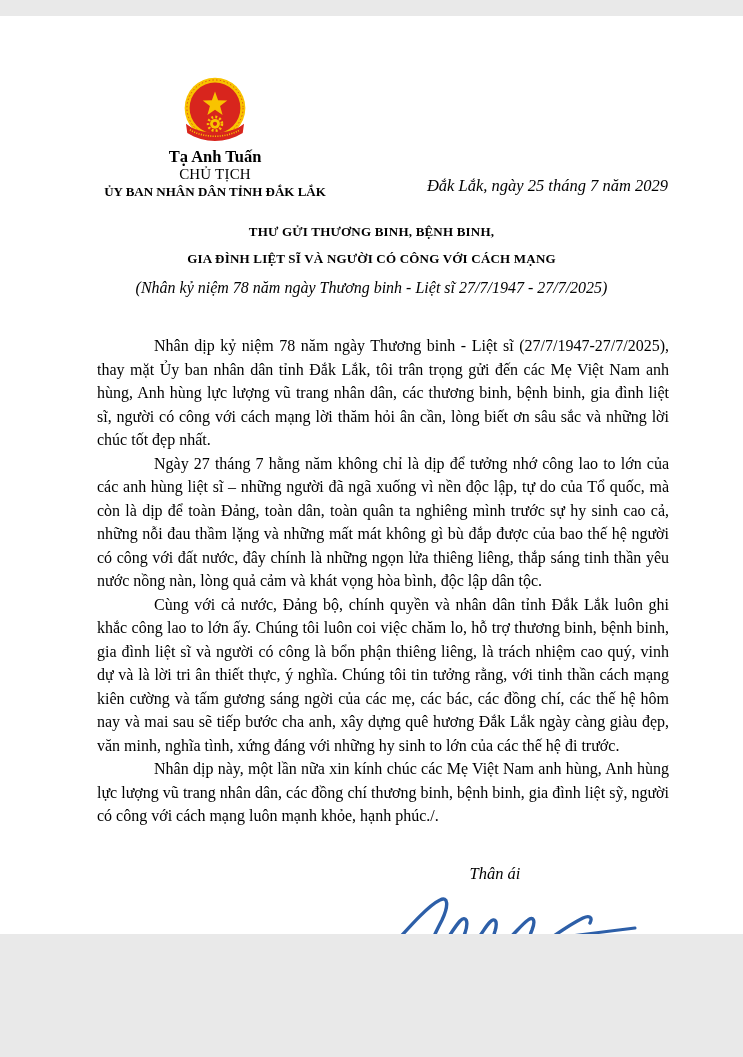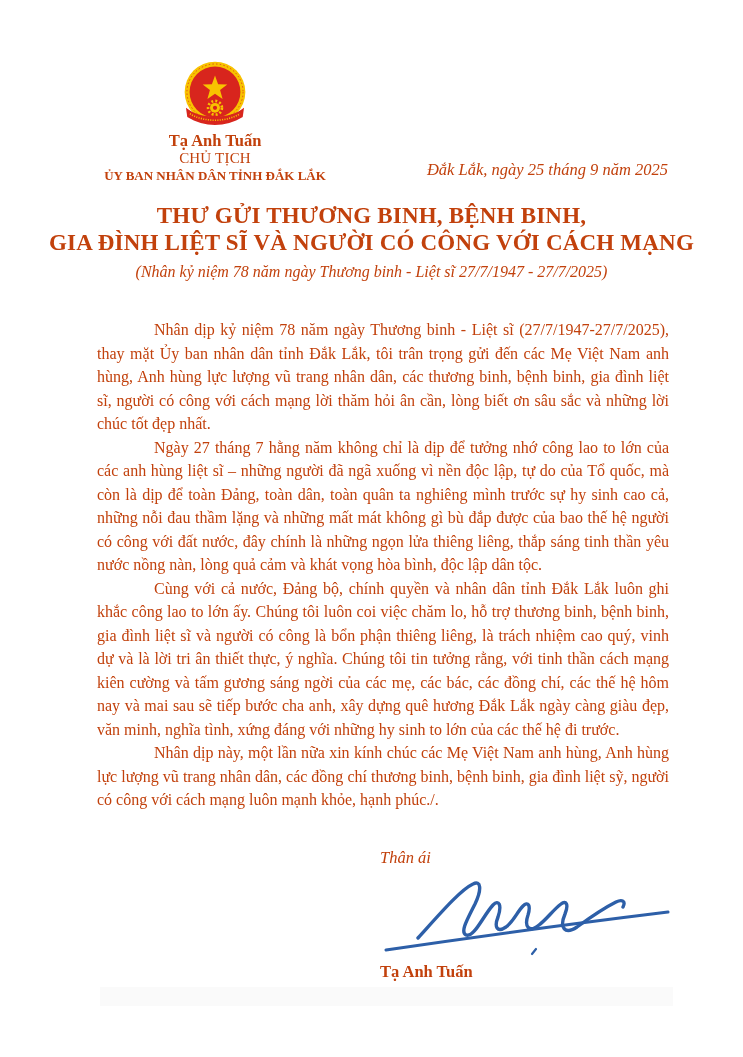--- a/index.html
+++ b/index.html
@@ -1,49 +1,49 @@
 <!DOCTYPE html>
 <html><head>
 <meta charset="utf-8">
 <style>
   html,body{margin:0;padding:0;background:#e9e9e9;}
   .page{
     position:relative;
-    width:743px;height:1057px;
-    margin:0 auto;
+    width:743px;height:918px;
+    margin:16px auto;
     background:#ffffff;
     font-family:"Liberation Serif","DejaVu Serif",serif;
-    color:#c2410c;
+    color:#000000;
     overflow:hidden;
   }
   
   .header-left{
     position:absolute;top:60px;left:95px;width:240px;
     text-align:center;line-height:1.18;
   }
   .emblem{display:block;margin:0 auto 3px auto;}
   .signer-name{font-weight:bold;font-size:16.5px;}
   .signer-title{font-weight:normal;font-size:15px;letter-spacing:.2px;}
   .org-name{font-weight:bold;font-size:13px;white-space:nowrap;}
   .dateline{
     position:absolute;top:160px;right:75px;
     font-style:italic;font-size:16.5px;white-space:nowrap;
   }
   
   .title-block{position:absolute;top:202px;left:0;width:100%;text-align:center;}
-  .title-line{font-weight:bold;font-size:23px;line-height:27px;letter-spacing:.2px;}
+  .title-line{font-weight:bold;font-size:13px;line-height:27px;letter-spacing:.2px;}
   .subtitle{font-style:italic;font-size:16px;line-height:26px;margin-top:3px;}
   
   .body-block{
     position:absolute;top:318px;left:97px;right:74px;
     font-size:16px;line-height:23.5px;text-align:justify;
   }
   .body-block p{margin:0;text-indent:57px;}
   
-  .closing{position:absolute;top:848px;left:380px;width:302px;text-align:left;}
+  .closing{position:absolute;top:848px;left:344px;width:302px;text-align:center;}
   .salutation{font-style:italic;font-size:16.5px;}
   .signature-wrap{margin-top:6px;height:86px;}
   .closer-name{font-weight:bold;font-size:16.5px;margin-top:2px;}
   
   .scan-band{
     position:absolute;top:987px;left:100px;width:573px;height:19px;
     background:#fafafa;
   }
 </style>
 </head>
@@ -67,21 +67,21 @@
       <circle cx="50" cy="72" r="3.2" fill="#d8251d"></circle>
 
       <path d="M6,72 C28,90 72,90 94,72 L92,86 C66,102 34,102 8,86 Z" fill="#d8251d"></path>
       <path d="M12,81 C34,94 66,94 88,81" fill="none" stroke="#f8c300" stroke-width="2.4" stroke-dasharray="1.6 2"></path>
     </svg>
     <div class="signer-name">Tạ Anh Tuấn</div>
     <div class="signer-title">CHỦ TỊCH</div>
     <div class="org-name">ỦY BAN NHÂN DÂN TỈNH ĐẮK LẮK</div>
   </div>
 
-  <div class="dateline">Đắk Lắk, ngày 25 tháng 9 năm 2025</div>
+  <div class="dateline">Đắk Lắk, ngày 25 tháng 7 năm 2029</div>
 
   <div class="title-block">
     <div class="title-line">THƯ GỬI THƯƠNG BINH, BỆNH BINH,</div>
     <div class="title-line">GIA ĐÌNH LIỆT SĨ VÀ NGƯỜI CÓ CÔNG VỚI CÁCH MẠNG</div>
     <div class="subtitle">(Nhân kỷ niệm 78 năm ngày Thương binh - Liệt sĩ 27/7/1947 - 27/7/2025)</div>
   </div>
 
   <div class="body-block">
     <p>Nhân dịp kỷ niệm 78 năm ngày Thương binh - Liệt sĩ (27/7/1947-27/7/2025), thay mặt Ủy ban nhân dân tỉnh Đắk Lắk, tôi trân trọng gửi đến các Mẹ Việt Nam anh hùng, Anh hùng lực lượng vũ trang nhân dân, các thương binh, bệnh binh, gia đình liệt sĩ, người có công với cách mạng lời thăm hỏi ân cần, lòng biết ơn sâu sắc và những lời chúc tốt đẹp nhất.</p>
     <p>Ngày 27 tháng 7 hằng năm không chỉ là dịp để tưởng nhớ công lao to lớn của các anh hùng liệt sĩ – những người đã ngã xuống vì nền độc lập, tự do của Tổ quốc, mà còn là dịp để toàn Đảng, toàn dân, toàn quân ta nghiêng mình trước sự hy sinh cao cả, những nỗi đau thầm lặng và những mất mát không gì bù đắp được của bao thế hệ người có công với đất nước, đây chính là những ngọn lửa thiêng liêng, thắp sáng tinh thần yêu nước nồng nàn, lòng quả cảm và khát vọng hòa bình, độc lập dân tộc.</p>

